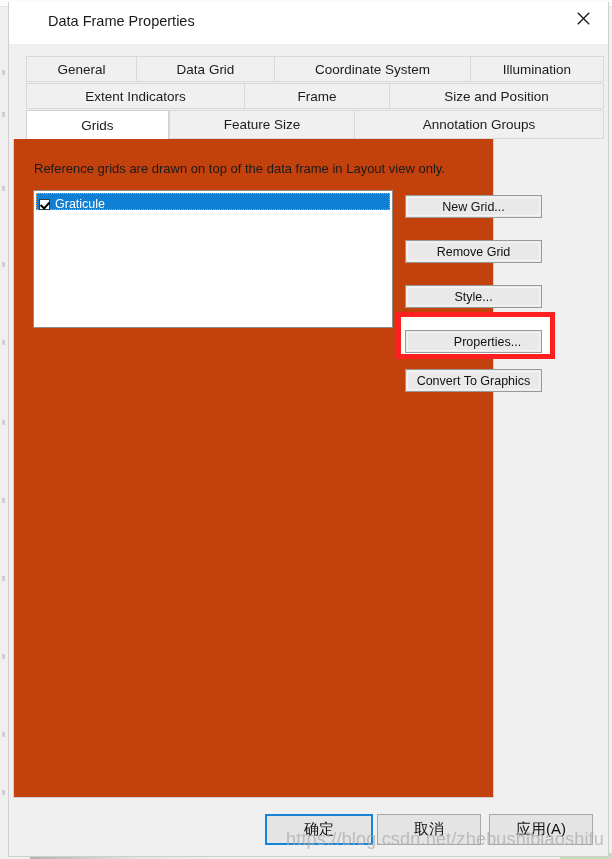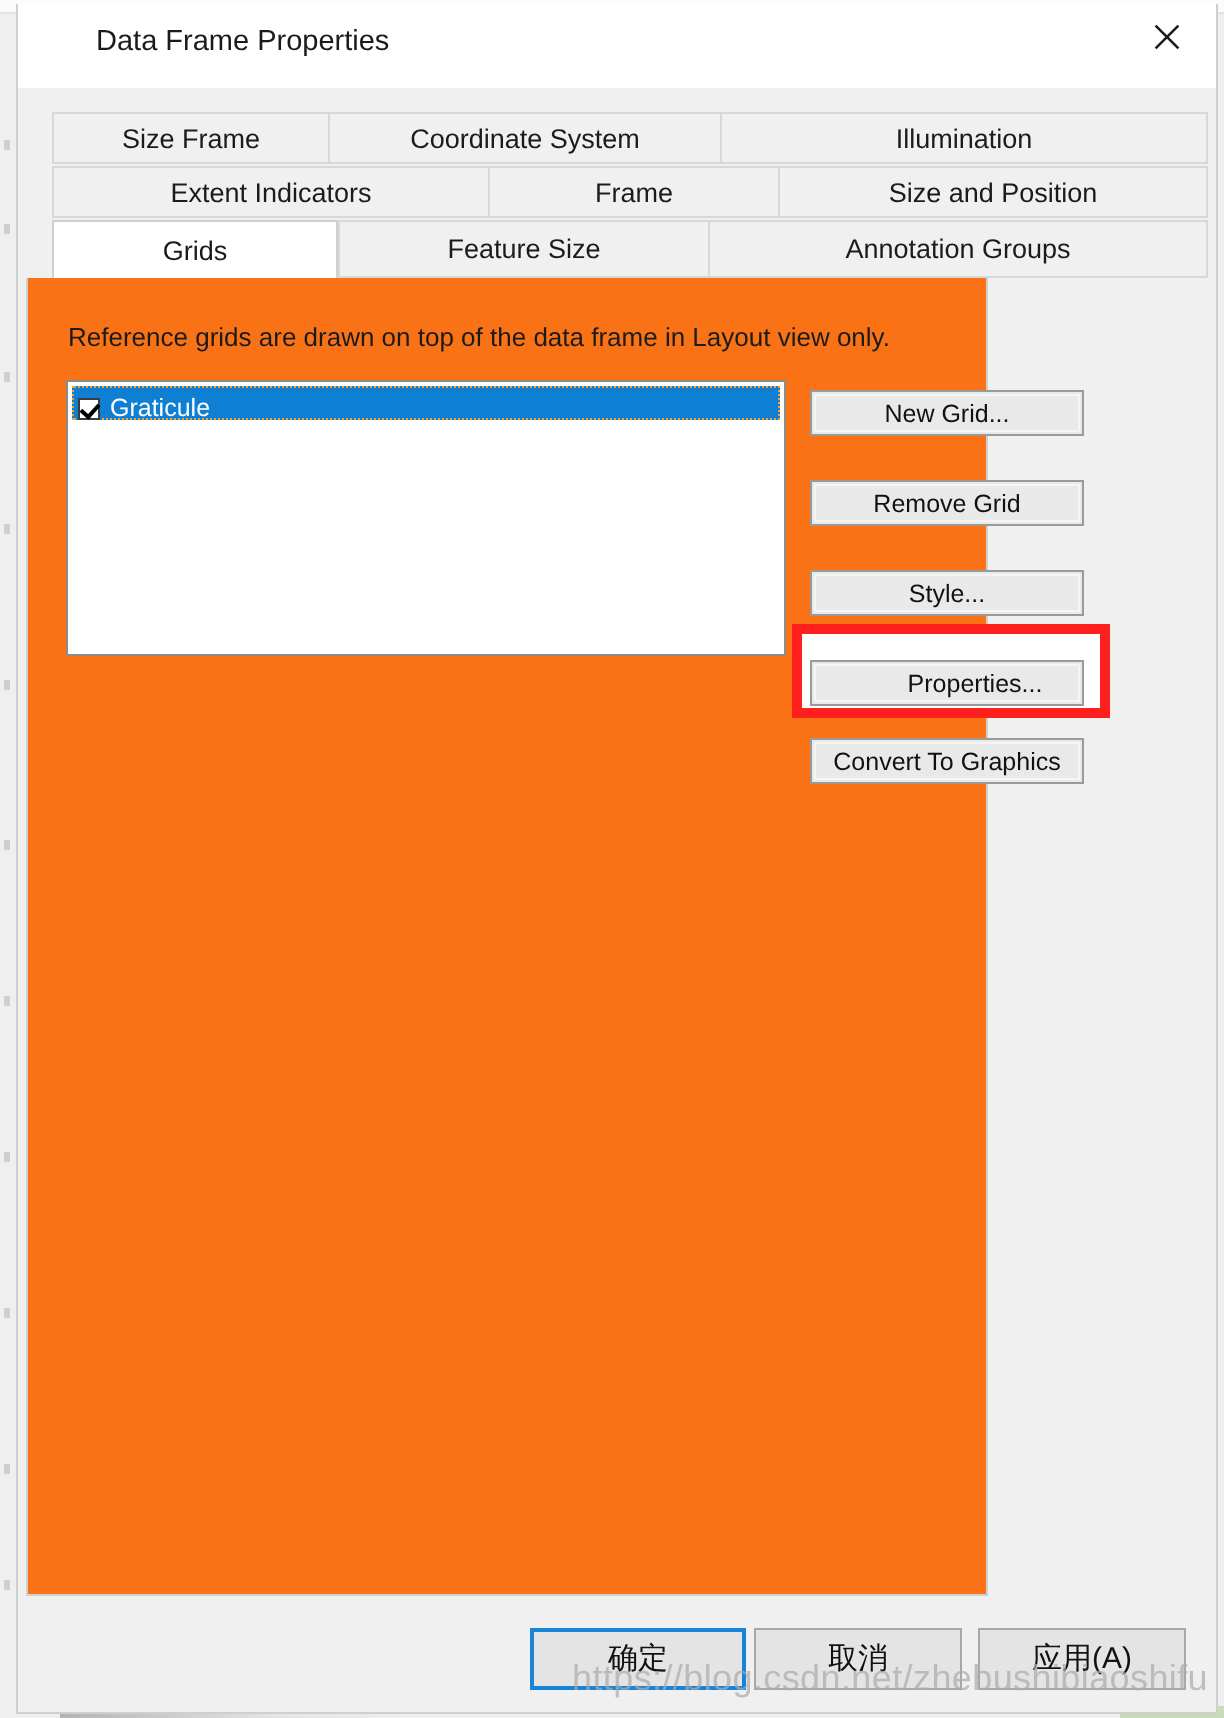--- a/index.html
+++ b/index.html
@@ -134,21 +134,21 @@
     color: #1b1b1b;
   }
 
   
   #content {
     position: absolute;
     left: 4px;
     top: 137px;
     width: 481px;
     height: 659px;
-    background: #f97316;
+    background: #c2410c;
     border: 1px solid #d0d0d0;
     border-top: none;
     box-sizing: border-box;
   }
 
   #desc-text {
     position: absolute;
     left: 20px;
     top: 22px;
     font-size: 13px;
@@ -312,22 +312,25 @@
       <svg width="13" height="13" viewBox="0 0 13 13" aria-hidden="true">
         <line x1="0.8" y1="0.8" x2="12.2" y2="12.2" stroke="#1b1b1b" stroke-width="1.3"></line>
         <line x1="12.2" y1="0.8" x2="0.8" y2="12.2" stroke="#1b1b1b" stroke-width="1.3"></line>
       </svg>
     </div>
   </div>
 
   <div id="tabstrip">
 
     <div class="tab-row r1">
+      <div class="tab" style="flex:0 0 110px">
+          <span>General</span>
+        </div>
       <div class="tab" style="flex:0 0 138px">
-          <span>Size Frame</span>
+          <span>Data Grid</span>
         </div>
       <div class="tab" style="flex:0 0 196px">
           <span>Coordinate System</span>
         </div>
       <div class="tab" style="flex:1 1 auto">
           <span>Illumination</span>
         </div>
     </div>
 
     <div class="tab-row r2">

